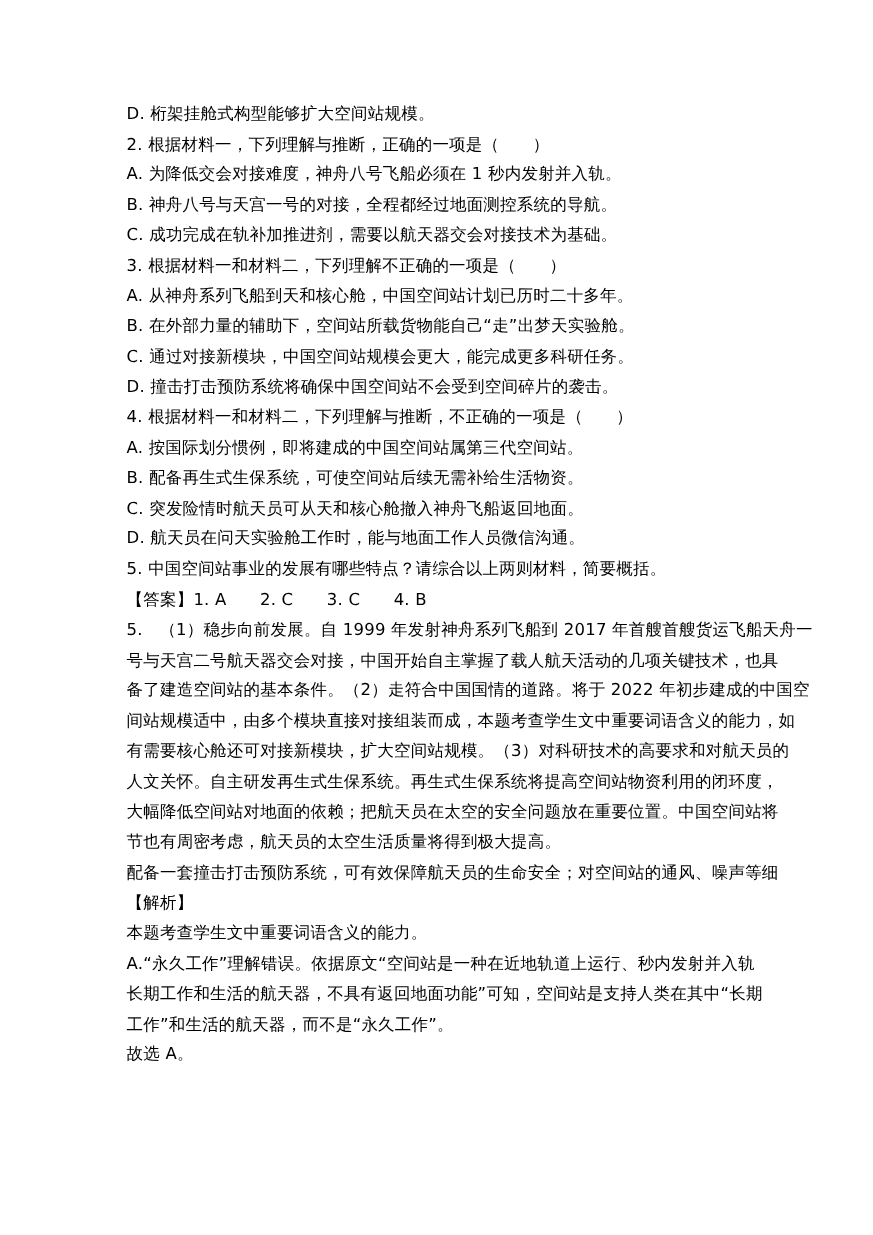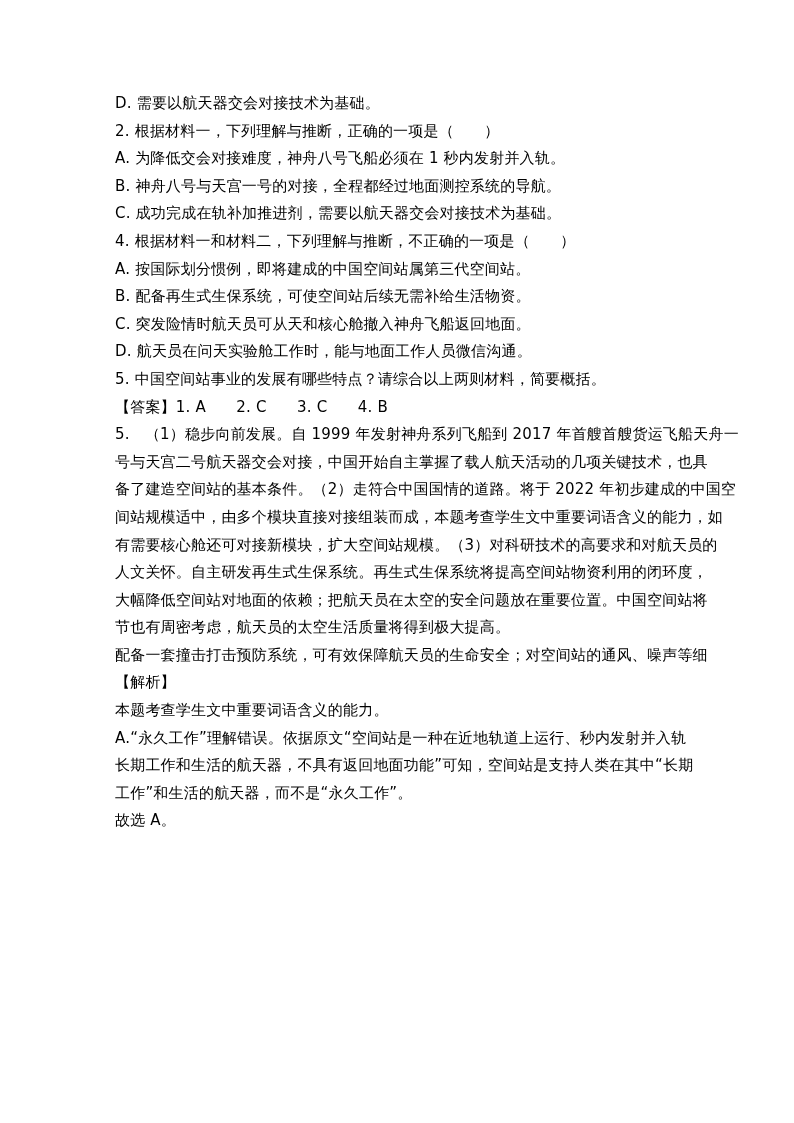--- a/index.html
+++ b/index.html
@@ -33,30 +33,37 @@
   }
   section { margin: 0; padding: 0; }
 </style>
 </head>
 <body>
 
 <div class="page">
   <div class="content">
 
     <section>
-      <p class="ln">D. 需要以航天器交会对接技术为基础。</p>
+      <p class="ln">D. 桁架挂舱式构型能够扩大空间站规模。</p>
     </section>
 
     <section>
       <p class="ln">2. 根据材料一，下列理解与推断，正确的一项是（　　）</p>
       <p class="ln">A. 为降低交会对接难度，神舟八号飞船必须在 1 秒内发射并入轨。</p>
       <p class="ln">B. 神舟八号与天宫一号的对接，全程都经过地面测控系统的导航。</p>
       <p class="ln">C. 成功完成在轨补加推进剂，需要以航天器交会对接技术为基础。</p>
     </section>
 
+    <section>
+      <p class="ln">3. 根据材料一和材料二，下列理解不正确的一项是（　　）</p>
+      <p class="ln">A. 从神舟系列飞船到天和核心舱，中国空间站计划已历时二十多年。</p>
+      <p class="ln">B. 在外部力量的辅助下，空间站所载货物能自己“走”出梦天实验舱。</p>
+      <p class="ln">C. 通过对接新模块，中国空间站规模会更大，能完成更多科研任务。</p>
+      <p class="ln">D. 撞击打击预防系统将确保中国空间站不会受到空间碎片的袭击。</p>
+    </section>
 
     <section>
       <p class="ln">4. 根据材料一和材料二，下列理解与推断，不正确的一项是（　　）</p>
       <p class="ln">A. 按国际划分惯例，即将建成的中国空间站属第三代空间站。</p>
       <p class="ln">B. 配备再生式生保系统，可使空间站后续无需补给生活物资。</p>
       <p class="ln">C. 突发险情时航天员可从天和核心舱撤入神舟飞船返回地面。</p>
       <p class="ln">D. 航天员在问天实验舱工作时，能与地面工作人员微信沟通。</p>
     </section>
 
     <section>

